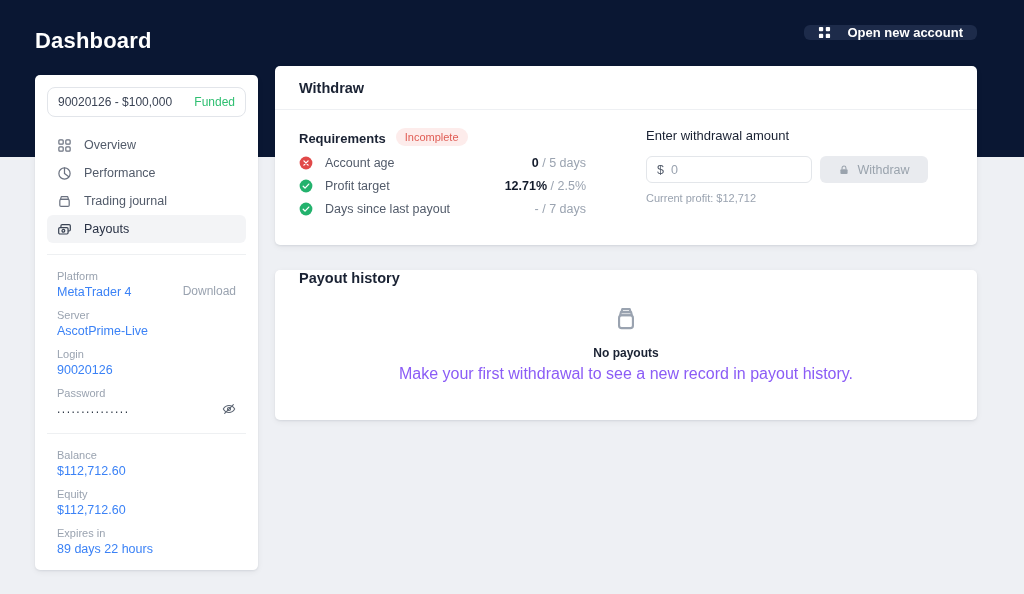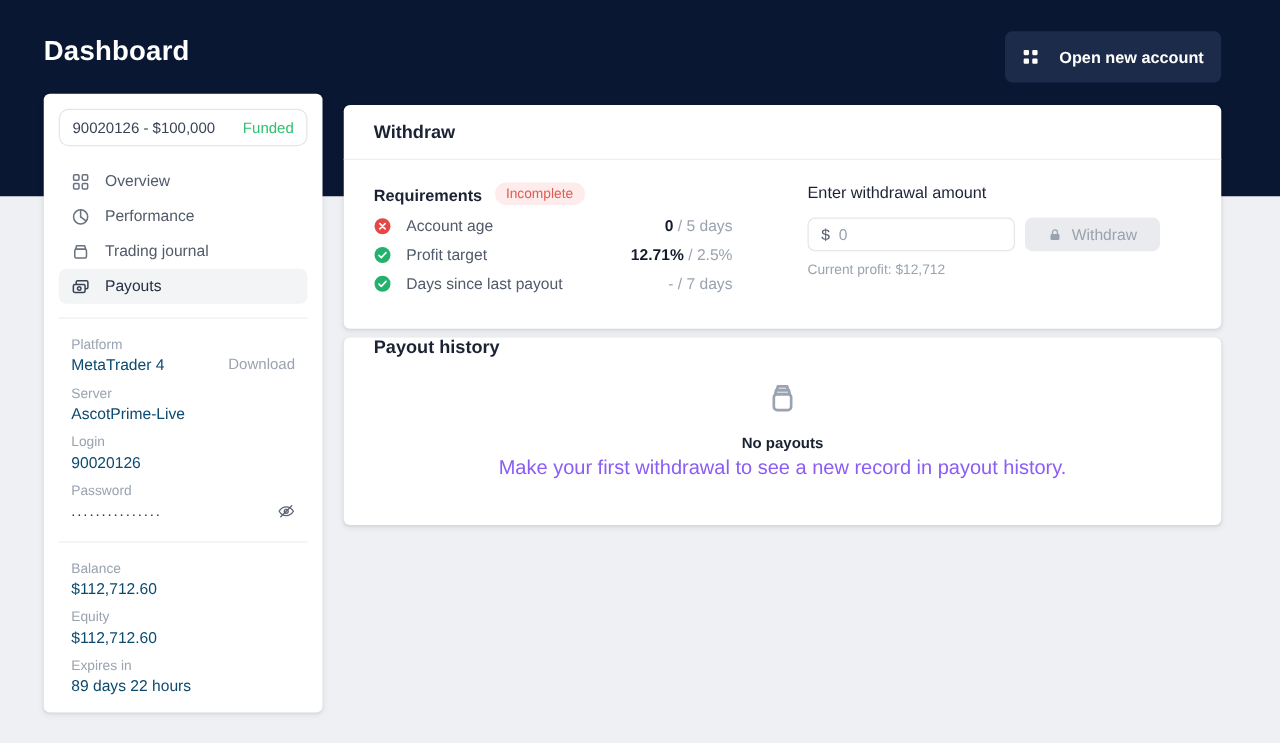--- a/index.html
+++ b/index.html
@@ -8,21 +8,21 @@
     font-family:"Liberation Sans", sans-serif;
     background:#eef0f4;
     position:relative;
     overflow:hidden;
     color:#1c2536;
   }
   
   .topband { position:absolute; left:0; top:0; width:1024px; height:157px; background:#0a1733; }
   .page-title { position:absolute; left:35px; top:28px; color:#ffffff; font-size:22px; font-weight:bold; letter-spacing:.2px; }
   .open-account-btn {
-    position:absolute; right:47px; top:25px; height:41px; padding:0 14px;
+    position:absolute; right:47px; top:25px; height:15px; padding:0 14px;
     background:#1d2b4a; border:none; border-radius:6px; cursor:pointer;
     display:flex; align-items:center; gap:16px; color:#ffffff; font-size:13px; font-weight:bold;
     font-family:"Liberation Sans", sans-serif;
   }
   
   .card {
     position:absolute; background:#ffffff; border-radius:5px;
     box-shadow:0 1px 2px rgba(16,24,40,.07), 0 2px 6px rgba(16,24,40,.06);
   }
   
@@ -37,26 +37,26 @@
   .nav-item {
     height:28px; display:flex; align-items:center; gap:12px; padding:0 10px;
     border-radius:6px; cursor:pointer; color:#525b6a; font-size:12.5px;
   }
   .nav-item.active { background:#f3f4f6; color:#273043; }
   .nav-icon { display:flex; align-items:center; color:#6b7280; }
   .nav-item.active .nav-icon { color:#3a4354; }
   .divider { height:1px; background:#eef0f2; margin:11px 0; }
   .detail-row { padding:4px 10px 6px 10px; position:relative; }
   .d-label { font-size:11px; color:#9aa3b0; margin-bottom:3px; }
-  .d-value { font-size:12.5px; color:#0c4a6e; }
+  .d-value { font-size:12.5px; color:#3b82f6; }
   .d-action { position:absolute; right:10px; bottom:7px; font-size:12px; color:#9aa3b0; cursor:pointer; }
   .pw-dots { font-size:12px; letter-spacing:1.5px; color:#2a3442; }
   .eye-btn { position:absolute; right:10px; bottom:6px; cursor:pointer; background:none; border:none; display:flex; }
   
-  .withdraw-card { left:275px; top:84px; width:702px; height:179px; }
+  .withdraw-card { left:275px; top:66px; width:702px; height:179px; }
   .card-header { height:44px; display:flex; align-items:center; padding:0 24px; border-bottom:1px solid #eef0f3; }
   .card-title { font-size:14.5px; font-weight:bold; color:#1a2233; }
   .wd-body { position:relative; height:134px; }
   .req-block { position:absolute; left:24px; top:18px; width:287px; }
   .req-head { display:flex; align-items:flex-end; }
   .req-label { font-size:13px; font-weight:bold; color:#1a2233; }
   .req-badge {
     margin-left:10px; font-size:11px; color:#e05c54; background:#fdeceb;
     padding:3px 9px; border-radius:999px;
   }

